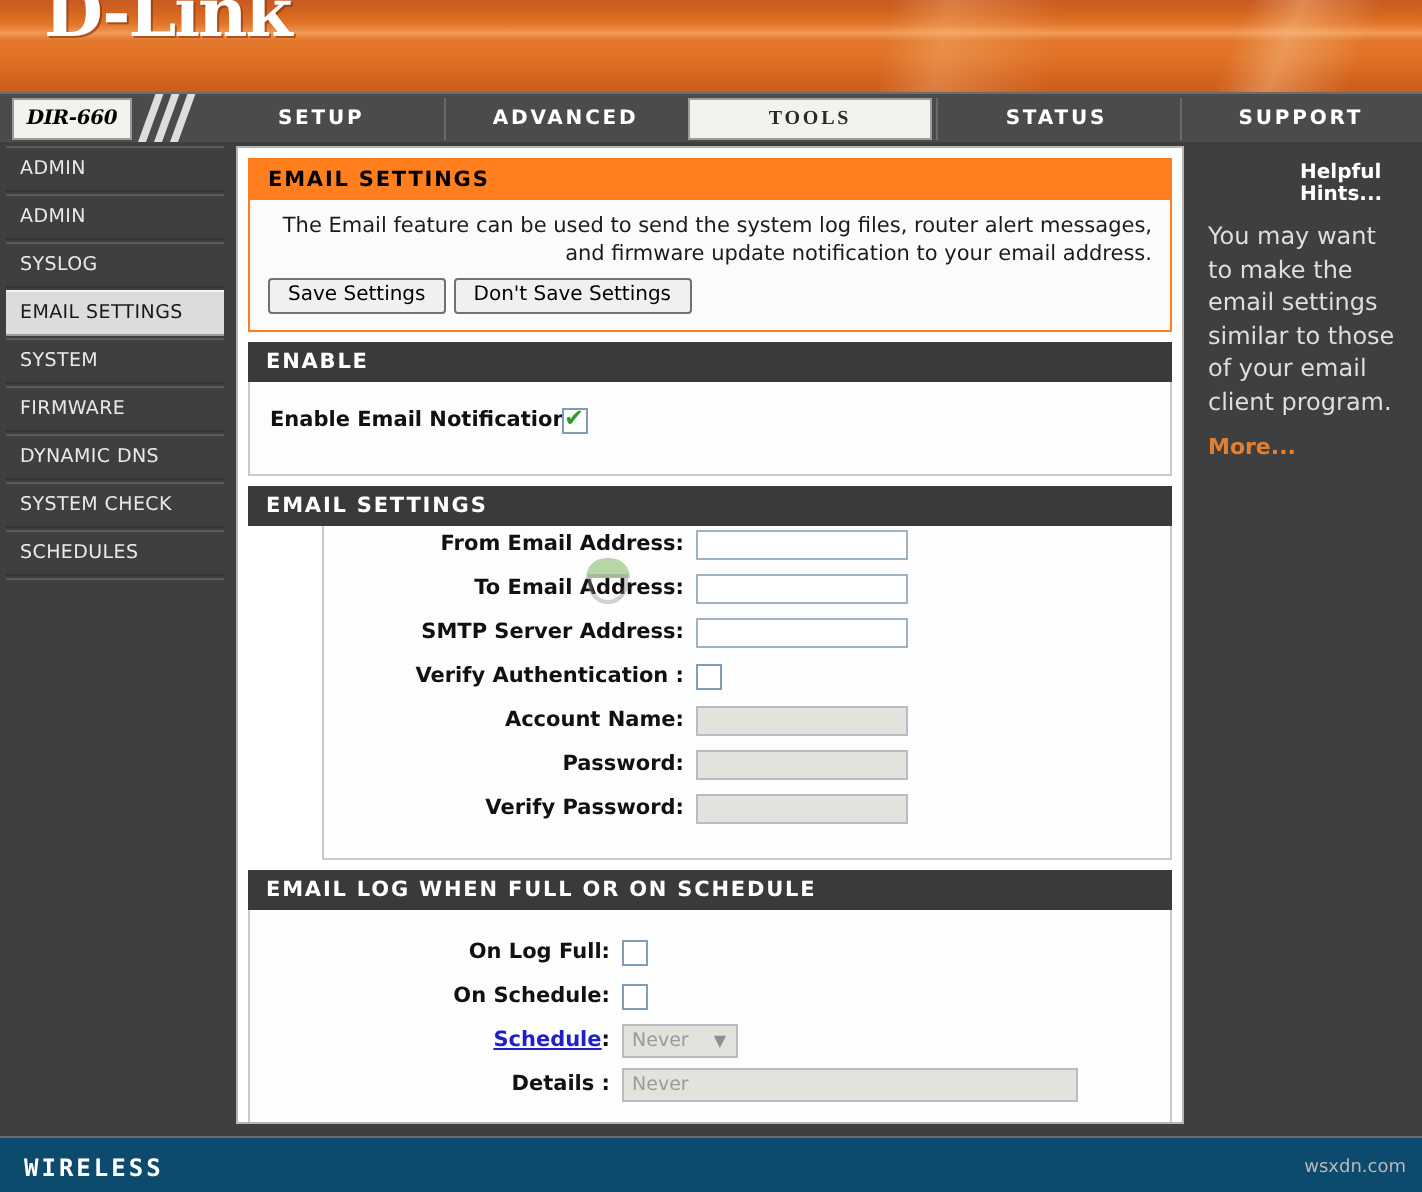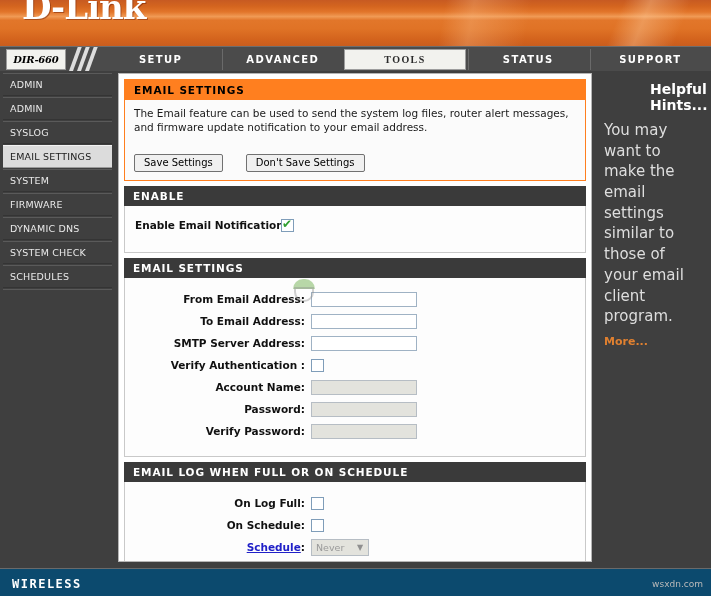--- a/index.html
+++ b/index.html
@@ -176,23 +176,24 @@
   .panel-orange-wrap .panel-body {
     border: none;
     background: #fbfbfb;
     padding: 7px 9px 8px 9px;
   }
 
   .desc {
     font-size: 10.5px;
     color: #1a1a1a;
     line-height: 1.32;
-    margin-bottom: 19px;
-  }
-  .btn-row { display: flex; gap: 23px; }
+    margin-bottom: 4px;
+    text-align: right;
+  }
+  .btn-row { display: flex; gap: 4px; }
   .btn {
     font-family: "DejaVu Sans", sans-serif;
     font-size: 10px;
     color: #000;
     background: #f0f0f0;
     border: 1px solid #717171;
     border-radius: 2px;
     padding: 2px 9px 3px 9px;
     cursor: pointer;
   }
@@ -278,27 +279,27 @@
   
   #hints {
     position: absolute; left: 596px; top: 2px;
     width: 113px; height: 489px;
     background: #3f3f3f;
     padding: 8px 8px 0 8px;
     box-sizing: border-box;
   }
   #hints h3 {
     margin: 0 0 7px 0;
-    font-size: 14px; font-weight: bold;
+    font-size: 10px; font-weight: bold;
     color: #ffffff;
     padding-left: 46px;
   }
   #hints p {
     margin: 0 0 8px 0;
-    font-size: 15px;
+    font-size: 12px;
     color: #dedede;
     line-height: 1.38;
   }
   #hints .more {
     font-size: 11px;
     color: #e08030;
     font-weight: bold;
     cursor: pointer;
   }
 
@@ -412,21 +413,21 @@
       <div class="panel-body" style="padding-top:10px;padding-bottom:14px;">
         <div class="frow">
           <div class="flabel" style="width:140px;">Enable Email Notification :</div>
           <div class="cbx checked"></div>
         </div>
       </div>
     </div>
 
     <div class="panel">
       <div class="panel-head-dark">EMAIL SETTINGS</div>
-      <div class="panel-body" style="padding-top:12px;padding-bottom:12px;">
+      <div class="panel-body" style="padding-top:0;padding-bottom:12px;margin-left:37px;">
         <div class="frow">
           <div class="flabel">From Email Address:</div>
           <div class="fin"></div>
         </div>
         <div class="frow">
           <div class="flabel">To Email Address:</div>
           <div class="fin"></div>
         </div>
         <div class="frow">
           <div class="flabel">SMTP Server Address:</div>

